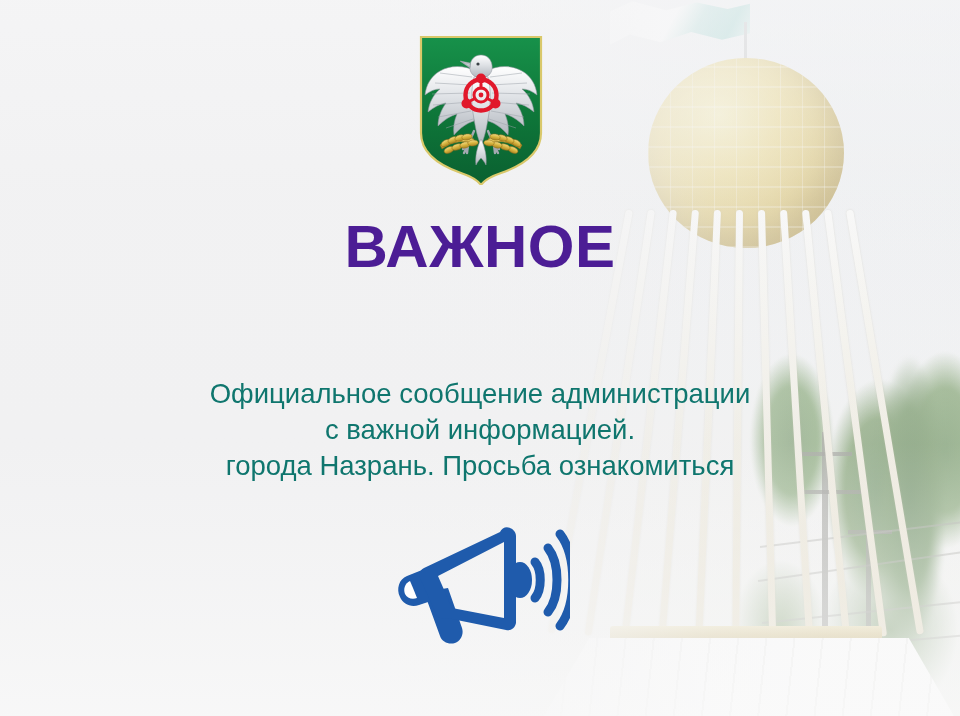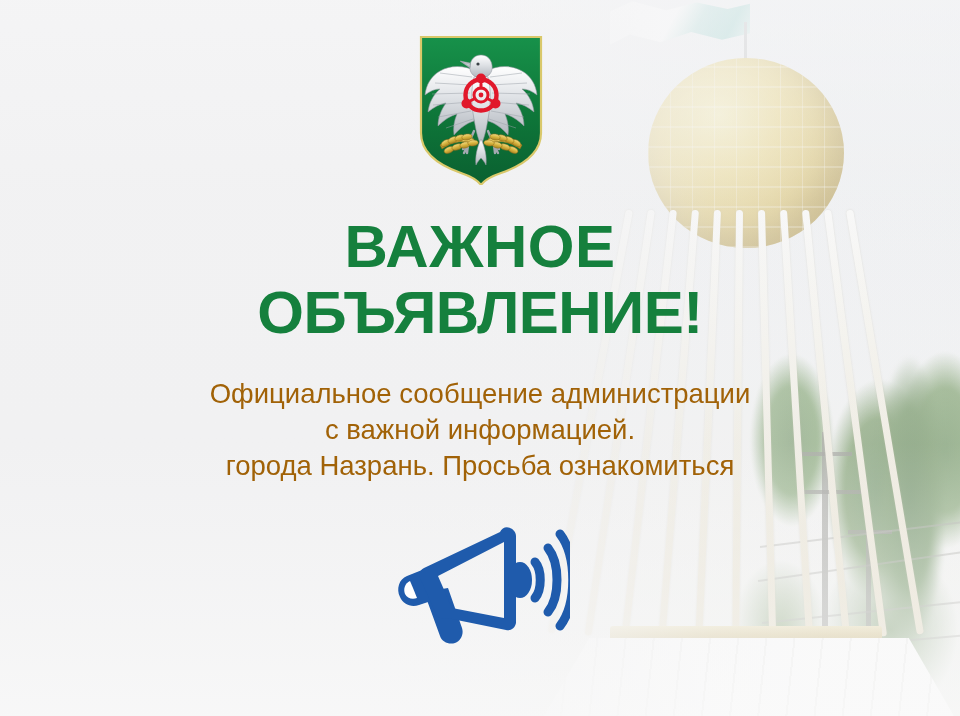--- a/index.html
+++ b/index.html
@@ -171,34 +171,34 @@
     left: 416px;
     top: 33px;
     width: 130px;
     height: 152px;
   }
   .title {
     position: absolute;
     left: 0; right: 0;
     top: 214px;
     text-align: center;
-    color: #15803d;
+    color: #4c1d95;
     font-weight: 700;
     font-size: 60px;
     line-height: 66px;
     letter-spacing: .5px;
     white-space: nowrap;
   }
   .title .line2 { letter-spacing: -.5px; }
   .subtitle {
     position: absolute;
     left: 0; right: 0;
     top: 376px;
     text-align: center;
-    color: #a16207;
+    color: #0f766e;
     font-weight: 400;
     font-size: 27.5px;
     line-height: 36px;
   }
   .megaphone {
     position: absolute;
     left: 394px;
     top: 518px;
     width: 176px;
     height: 126px;
@@ -350,21 +350,20 @@
             <ellipse cx="89" cy="114" rx="5.2" ry="3" transform="rotate(18 89 114)"></ellipse>
             <ellipse cx="81" cy="112" rx="5.2" ry="3" transform="rotate(12 81 112)"></ellipse>
             <ellipse cx="73" cy="110" rx="5.2" ry="3" transform="rotate(6 73 110)"></ellipse>
           </g>
         </g>
       </svg>
     </div>
 
     <div class="title">
       <div>ВАЖНОЕ</div>
-      <div class="line2">ОБЪЯВЛЕНИЕ!</div>
     </div>
 
     <div class="subtitle">
       <div>Официальное сообщение администрации</div>
       <div>с важной информацией.</div>
       <div>города Назрань. Просьба ознакомиться</div>
     </div>
 
     <div class="megaphone">
       <svg viewBox="0 0 176 126" width="176" height="126" aria-hidden="true">

